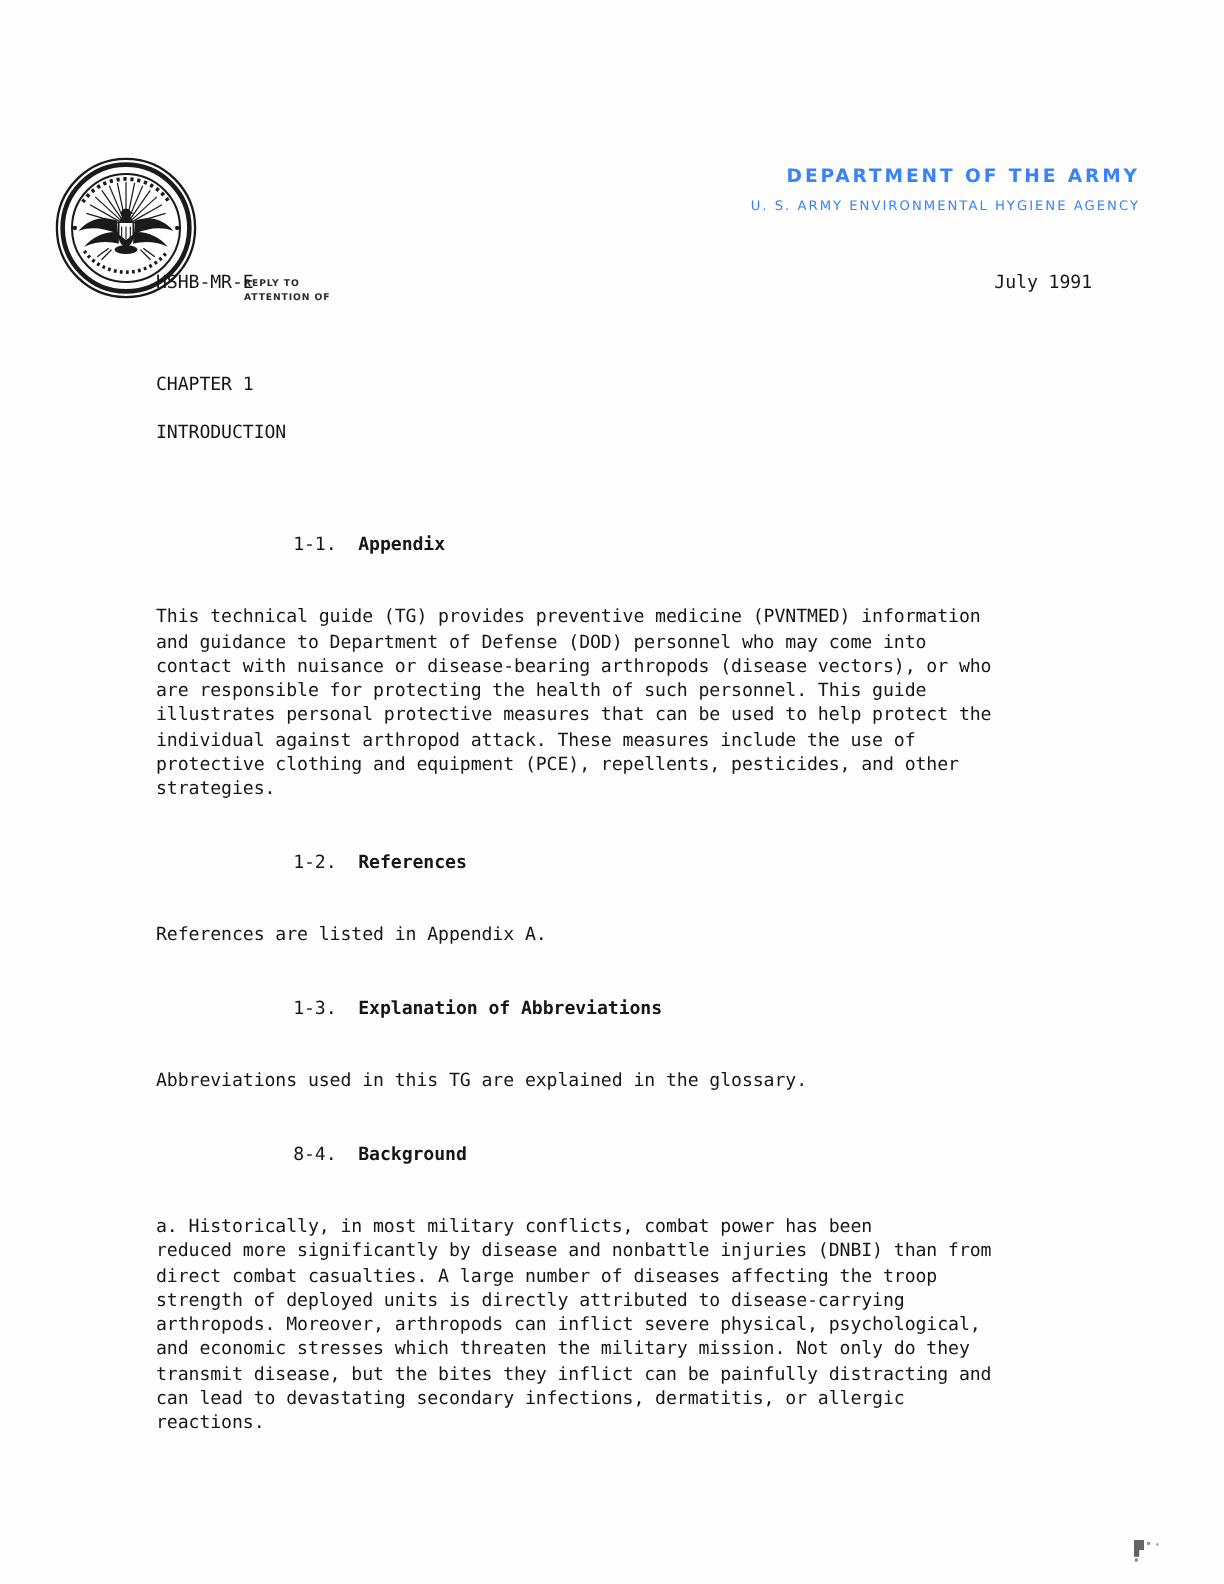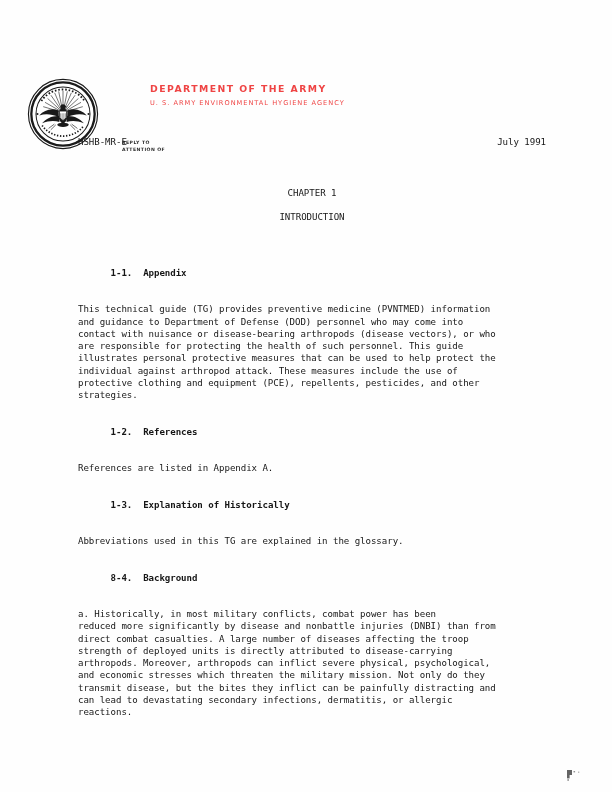--- a/index.html
+++ b/index.html
@@ -50,23 +50,23 @@
     line-height: 7.2px;
     color: #2b2b2b;
     white-space: pre-line;
   }
 
   .dept-block {
     position: absolute;
     left: 150px;
     top: 44px;
     width: 420px;
-    text-align: left;
+    text-align: right;
     font-family: "DejaVu Sans", sans-serif;
-    color: #ef4444;
+    color: #3b82f6;
   }
   .dept-line1 {
     font-size: 9.3px;
     font-weight: bold;
     letter-spacing: 1.45px;
     line-height: 13px;
   }
   .dept-line2 {
     font-size: 6.6px;
     font-weight: normal;
@@ -107,29 +107,28 @@
   .title-block {
     text-align: center;
     margin-bottom: 30px;
   }
   .tg-number { margin-bottom: 18px; white-space: pre; }
   .tg-title { white-space: pre-line; line-height: 12.25px; }
 
   .chapter-block {
     margin-bottom: 19px;
     white-space: pre-line;
-    text-align: center;
   }
 
   .sec-head {
     font-weight: bold;
     margin-bottom: 12px;
     white-space: pre;
   }
-  .sec-head .num { font-weight: bold; }
+  .sec-head .num { font-weight: normal; margin-left: 36px; }
   .sec-head .ttl { font-weight: bold; }
 
   p.para {
     margin: 0 0 12px 0;
     white-space: pre-line;
     line-height: 12.25px;
   }
   p.para.last { margin-bottom: 0; }
 
   
@@ -254,21 +253,21 @@
 individual against arthropod attack.  These measures include the use of
 protective clothing and equipment (PCE), repellents, pesticides, and other
 strategies.</p>
 
     <div class="sec-head">
       <span class="num">1-2.</span><span>&nbsp;&nbsp;</span><span class="ttl">References</span>
     </div>
     <p class="para">References are listed in Appendix A.</p>
 
     <div class="sec-head">
-      <span class="num">1-3.</span><span>&nbsp;&nbsp;</span><span class="ttl">Explanation of Historically</span>
+      <span class="num">1-3.</span><span>&nbsp;&nbsp;</span><span class="ttl">Explanation of Abbreviations</span>
     </div>
     <p class="para">Abbreviations used in this TG are explained in the glossary.</p>
 
     <div class="sec-head">
       <span class="num">8-4.</span><span>&nbsp;&nbsp;</span><span class="ttl">Background</span>
     </div>
     <p class="para last">    a.  Historically, in most military conflicts, combat power has been
 reduced more significantly by disease and nonbattle injuries (DNBI) than from
 direct combat casualties.  A large number of diseases affecting the troop
 strength of deployed units is directly attributed to disease-carrying

